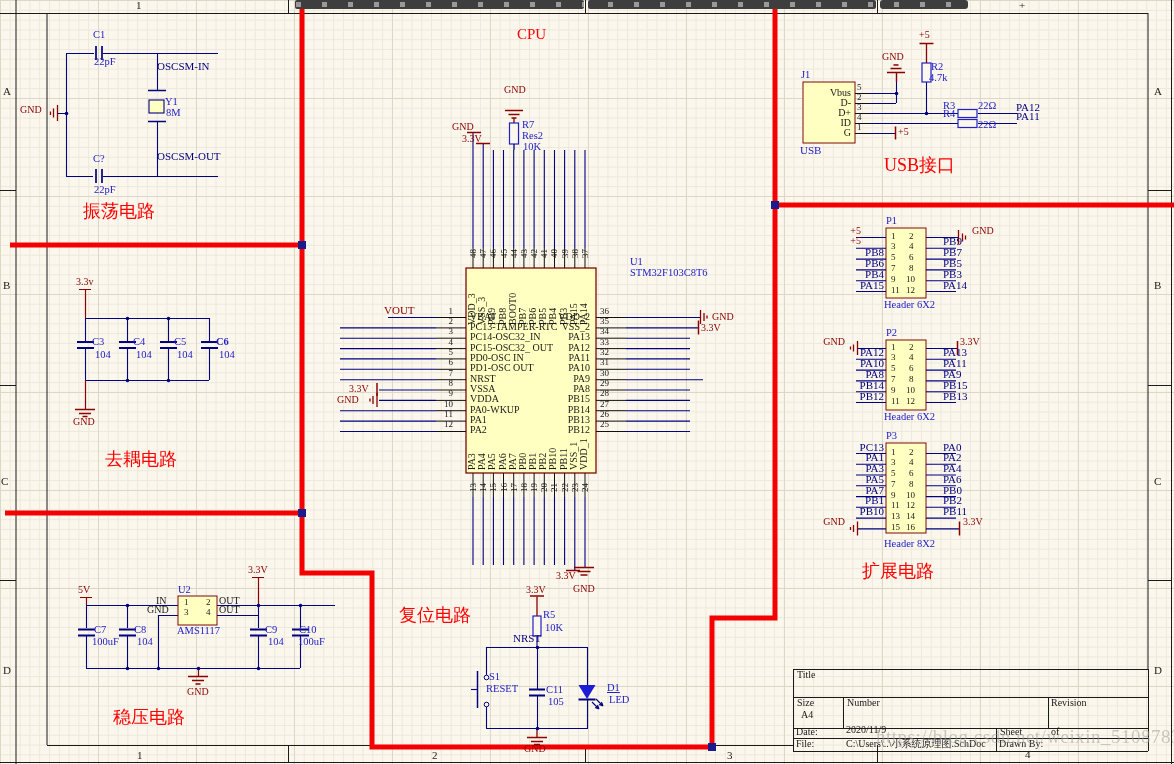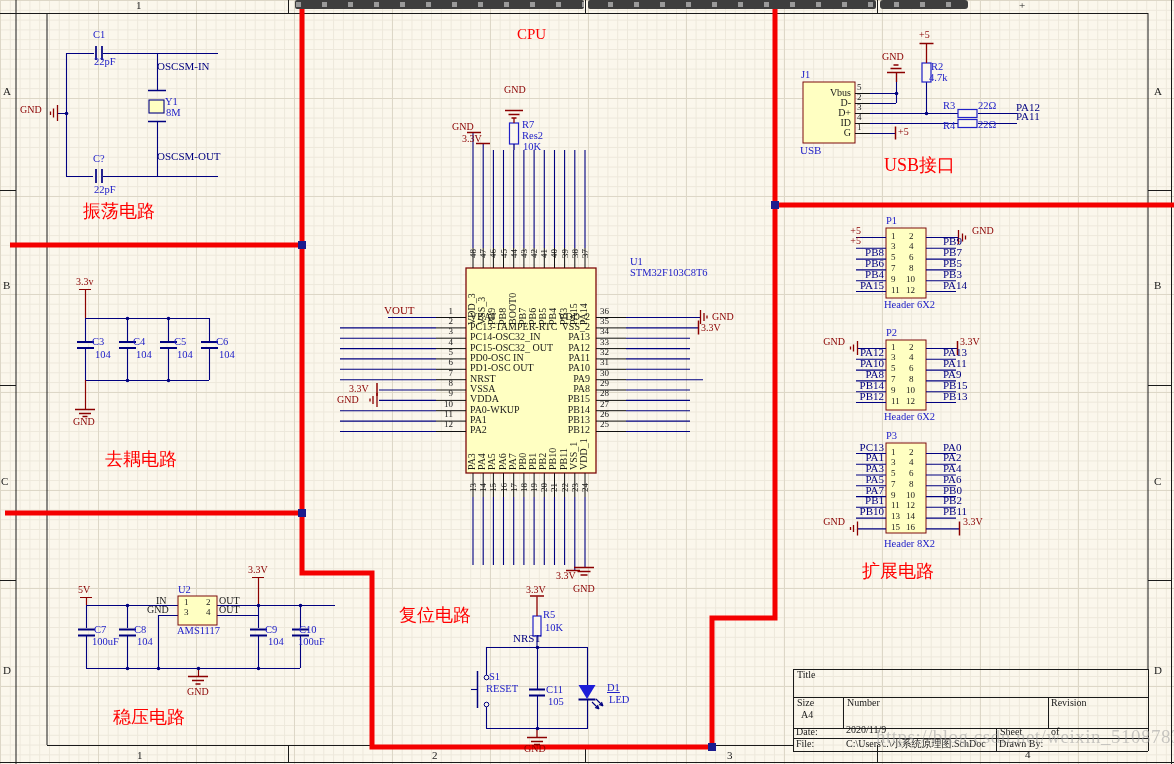--- a/index.html
+++ b/index.html
@@ -248,21 +248,21 @@
     <span class="lb net" style="left: 157px; top: 61px;">OSCSM-IN</span>
     <span class="lb net" style="left: 157px; top: 151px;">OSCSM-OUT</span>
     <span class="lb pwr" style="left: 20px; top: 105px;">GND</span>
     <span class="lb pwr" style="left: 76px; top: 277px;">3.3v</span>
     <span class="lb des" style="left: 92px; top: 337px;">C3</span>
     <span class="lb des" style="left: 95px; top: 350px;">104</span>
     <span class="lb des" style="left: 133px; top: 337px;">C4</span>
     <span class="lb des" style="left: 136px; top: 350px;">104</span>
     <span class="lb des" style="left: 174px; top: 337px;">C5</span>
     <span class="lb des" style="left: 177px; top: 350px;">104</span>
-    <span class="lb des" style="left: 216px; top: 337px;">C6</span>
+    <span class="lb des" style="left: 216px; top: 337px; font-weight: bold;">C6</span>
     <span class="lb des" style="left: 219px; top: 350px;">104</span>
     <span class="lb pwr" style="left: 73px; top: 417px;">GND</span>
     <span class="lb pwr" style="left: 78px; top: 585px;">5V</span>
     <span class="lb pwr" style="left: 248px; top: 565px;">3.3V</span>
     <span class="lb des" style="left: 178px; top: 585px;">U2</span>
     <span class="lb des" style="left: 177px; top: 626px;">AMS1117</span>
     <span class="lb pname" style="left: 156px; top: 596px;">IN</span>
     <span class="lb pname" style="left: 147px; top: 605px;">GND</span>
     <span class="lb pname" style="left: 219px; top: 596px;">OUT</span>
     <span class="lb pname" style="left: 219px; top: 605px;">OUT</span>
@@ -292,21 +292,21 @@
     <span class="lb pwr" style="left: 701px; top: 323px;">3.3V</span>
     <span class="lb pwr" style="left: 556px; top: 571px;">3.3V</span>
     <span class="lb pwr" style="left: 573px; top: 584px;">GND</span>
     <span class="lb pwr" style="left: 882px; top: 52px;">GND</span>
     <span class="lb pwr" style="left: 919px; top: 30px;">+5</span>
     <span class="lb des" style="left: 931px; top: 62px;">R2</span>
     <span class="lb des" style="left: 929px; top: 73px;">4.7k</span>
     <span class="lb des" style="left: 943px; top: 101px;">R3</span>
     <span class="lb des" style="left: 978px; top: 101px;">22Ω</span>
     <span class="lb net" style="left: 1016px; top: 102px;">PA12</span>
-    <span class="lb des" style="left: 943px; top: 121px;">R4</span>
+    <span class="lb des" style="left: 943px; top: 109px;">R4</span>
     <span class="lb des" style="left: 978px; top: 120px;">22Ω</span>
     <span class="lb net" style="left: 1016px; top: 111px;">PA11</span>
     <span class="lb pwr" style="left: 898px; top: 127px;">+5</span>
     <span class="lb des" style="left: 800px; top: 145px; font-size: 11px;">USB</span>
     <span class="lb pwr" style="left: 526px; top: 585px;">3.3V</span>
     <span class="lb des" style="left: 543px; top: 610px;">R5</span>
     <span class="lb des" style="left: 545px; top: 623px;">10K</span>
     <span class="lb net" style="left: 513px; top: 633px;">NRST</span>
     <span class="lb des" style="left: 489px; top: 672px;">S1</span>
     <span class="lb des" style="left: 486px; top: 684px; text-align: center;">RESET</span>

